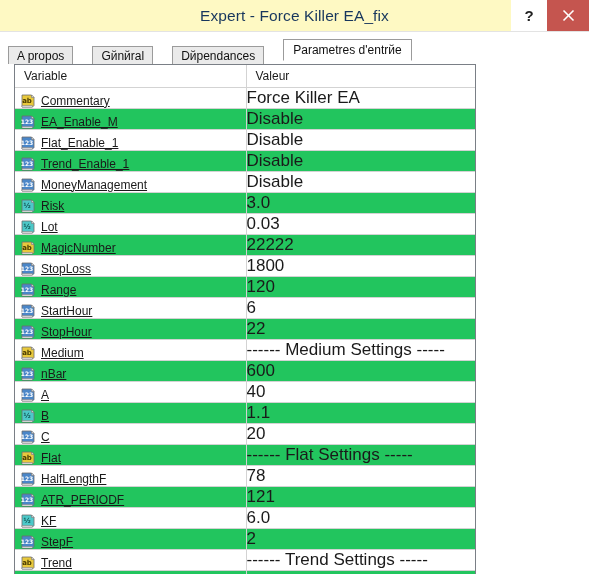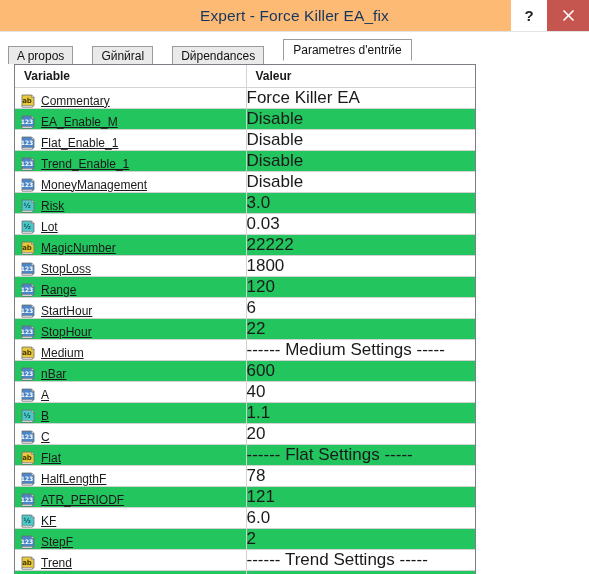--- a/index.html
+++ b/index.html
@@ -14,21 +14,21 @@
     font-size: 12px;
     color: #1a1a1a;
     overflow: hidden;
     position: relative;
   }
 
   
   .titlebar {
     position: relative;
     height: 31px;
-    background: #fdba74;
+    background: #fef9c3;
     display: flex;
     align-items: center;
     justify-content: center;
     text-align: right;
   }
   .title-text {
     font-size: 15.5px;
     color: #17365d;
     font-family: "Liberation Sans", sans-serif;
     letter-spacing: 0.1px;
@@ -127,21 +127,21 @@
     border-collapse: collapse;
     width: 100%;
     table-layout: fixed;
     font-size: 12px;
   }
   table.grid col.c-var { width: 231px; }
   table.grid col.c-val { width: 229px; }
 
   table.grid th {
     text-align: left;
-    font-weight: bold;
+    font-weight: normal;
     height: 22px;
     padding: 0 0 0 9px;
     background: #ffffff;
     border-bottom: 1px solid #d3d3d3;
     border-right: 1px solid #d3d3d3;
     color: #1a1a1a;
     font-size: 12px;
     vertical-align: middle;
     box-sizing: border-box;
   }

